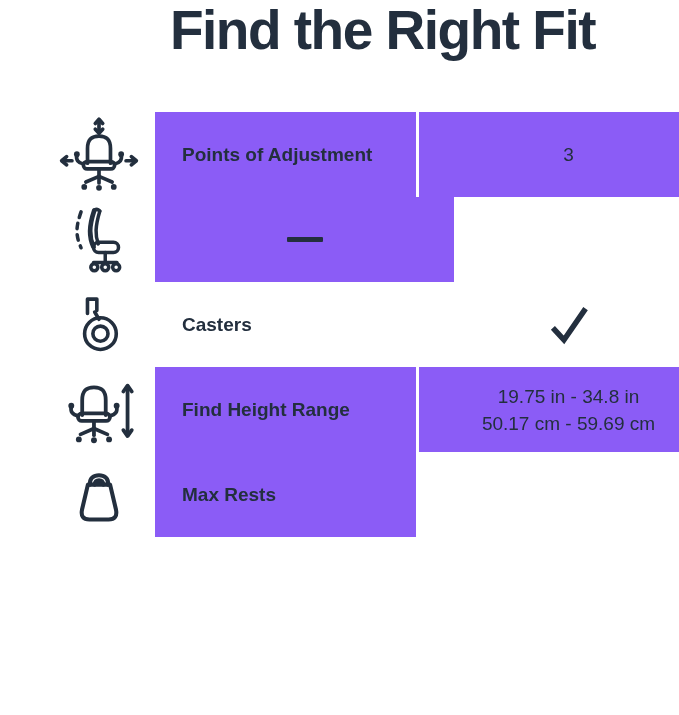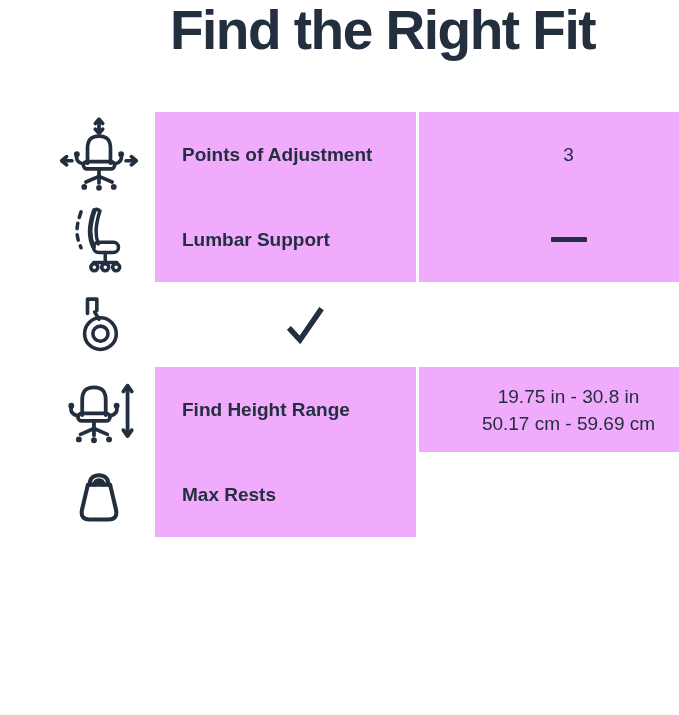--- a/index.html
+++ b/index.html
@@ -45,21 +45,21 @@
     width:299px; height:85px;
     margin-right:4px;
     display:flex; align-items:center; justify-content:center;
     font-size:19px;
     color:#232f3e;
     text-align:center;
     flex:none;
   }
 
   .row.shaded .label-cell,
-  .row.shaded .value-cell { background:#f0abfc; }
+  .row.shaded .value-cell { background:#8b5cf6; }
 
   .value-text.multiline { white-space:pre-line; line-height:27px; }
 
   .dash-bar { width:36px; height:5px; background:#232f3e; border-radius:1px; }
 </style>
 </head>
 <body>
 
 <div class="page">
   <h1 class="title">Find the Right Fit</h1>
@@ -110,37 +110,37 @@
               <path d="M51 13 C45 33 45 44 49 55"></path>
               <rect x="43" y="53" width="32" height="13" rx="6.5"></rect>
               <path d="M58 66 V77"></path>
               <path d="M43 79 H73"></path>
               <circle cx="44" cy="85" r="4.5"></circle>
               <circle cx="58" cy="85" r="4.5"></circle>
               <circle cx="72" cy="85" r="4.5"></circle>
             </g>
           </svg>
         </div>
-        <div class="label-cell">
-          <span>Lumbar Support</span>
-        </div>
         <div class="value-cell">
           <div class="dash-bar"></div>
         </div>
       </div>
       <div class="row">
         <div class="icon-cell">
           <svg width="72" height="72" viewBox="0 0 100 100">
             <g fill="none" stroke="#232f3e" stroke-linecap="round" stroke-linejoin="round" stroke-width="5">
               <path d="M34 34 V14 H47 V30"></path>
               <path d="M44 32 L50 42"></path>
               <circle cx="52" cy="62" r="22"></circle>
               <circle cx="52" cy="62" r="10.5"></circle>
             </g>
           </svg>
+        </div>
+        <div class="label-cell">
+          <span>Casters</span>
         </div>
         <div class="value-cell">
           <svg width="46" height="44" viewBox="0 0 100 95">
             <path d="M15 54 L39 80 L86 12" fill="none" stroke="#232f3e" stroke-width="12"></path>
           </svg>
         </div>
       </div>
       <div class="row shaded">
         <div class="icon-cell">
           <svg width="84" height="84" viewBox="0 0 100 100">
@@ -163,21 +163,21 @@
               <circle cx="26" cy="85" r="3.5"></circle>
               <circle cx="44" cy="86" r="3.5"></circle>
               <circle cx="62" cy="85" r="3.5"></circle>
             </g>
           </svg>
         </div>
         <div class="label-cell">
           <span>Find Height Range</span>
         </div>
         <div class="value-cell">
-          <span class="value-text multiline">19.75 in - 30.8 in
+          <span class="value-text multiline">19.75 in - 34.8 in
 50.17 cm - 59.69 cm</span>
         </div>
       </div>
       <div class="row shaded">
         <div class="icon-cell">
           <svg width="74" height="74" viewBox="0 0 100 100">
             <g fill="none" stroke="#232f3e" stroke-linecap="round" stroke-linejoin="round" stroke-width="5.5">
               <path d="M38 36 C35 19 65 19 62 36"></path>
               <path d="M44 36 C45 28 55 28 56 36" fill="#232f3e"></path>
               <path d="M35 36 H65 L73 70 Q75.5 83 63 83 H37 Q24.5 83 27 70 Z"></path>

